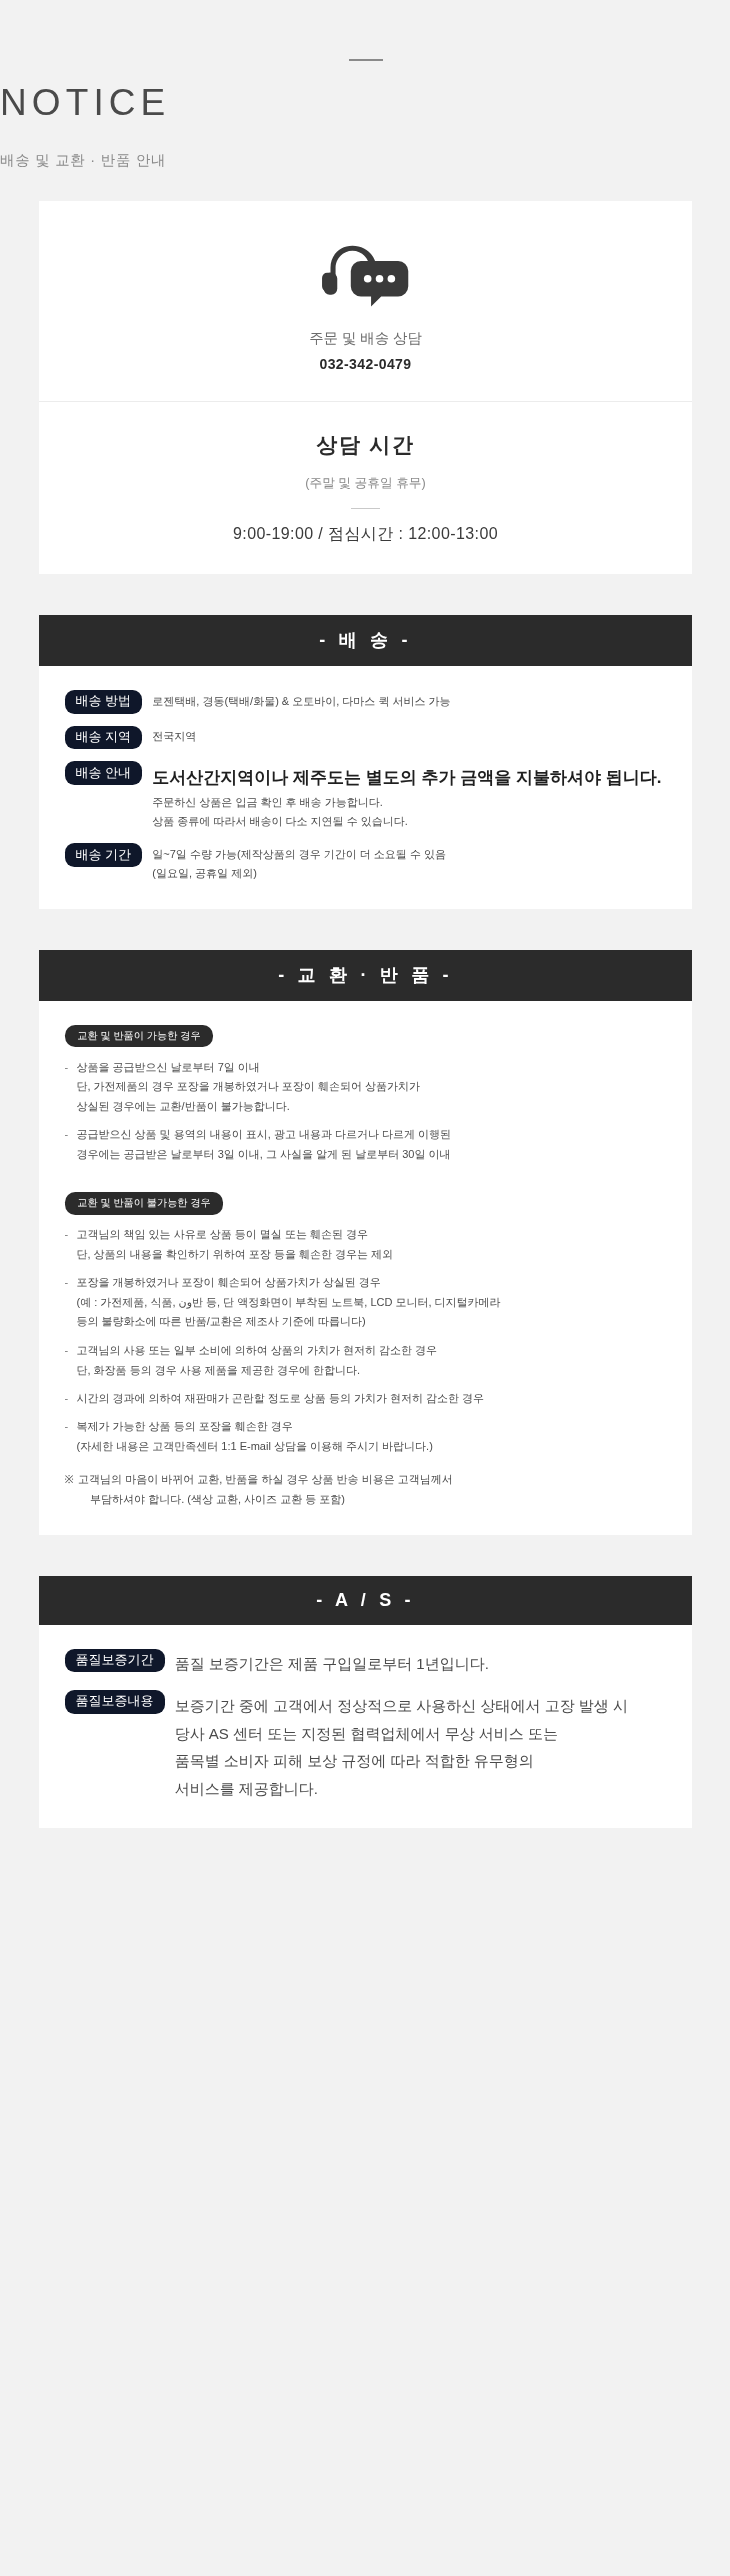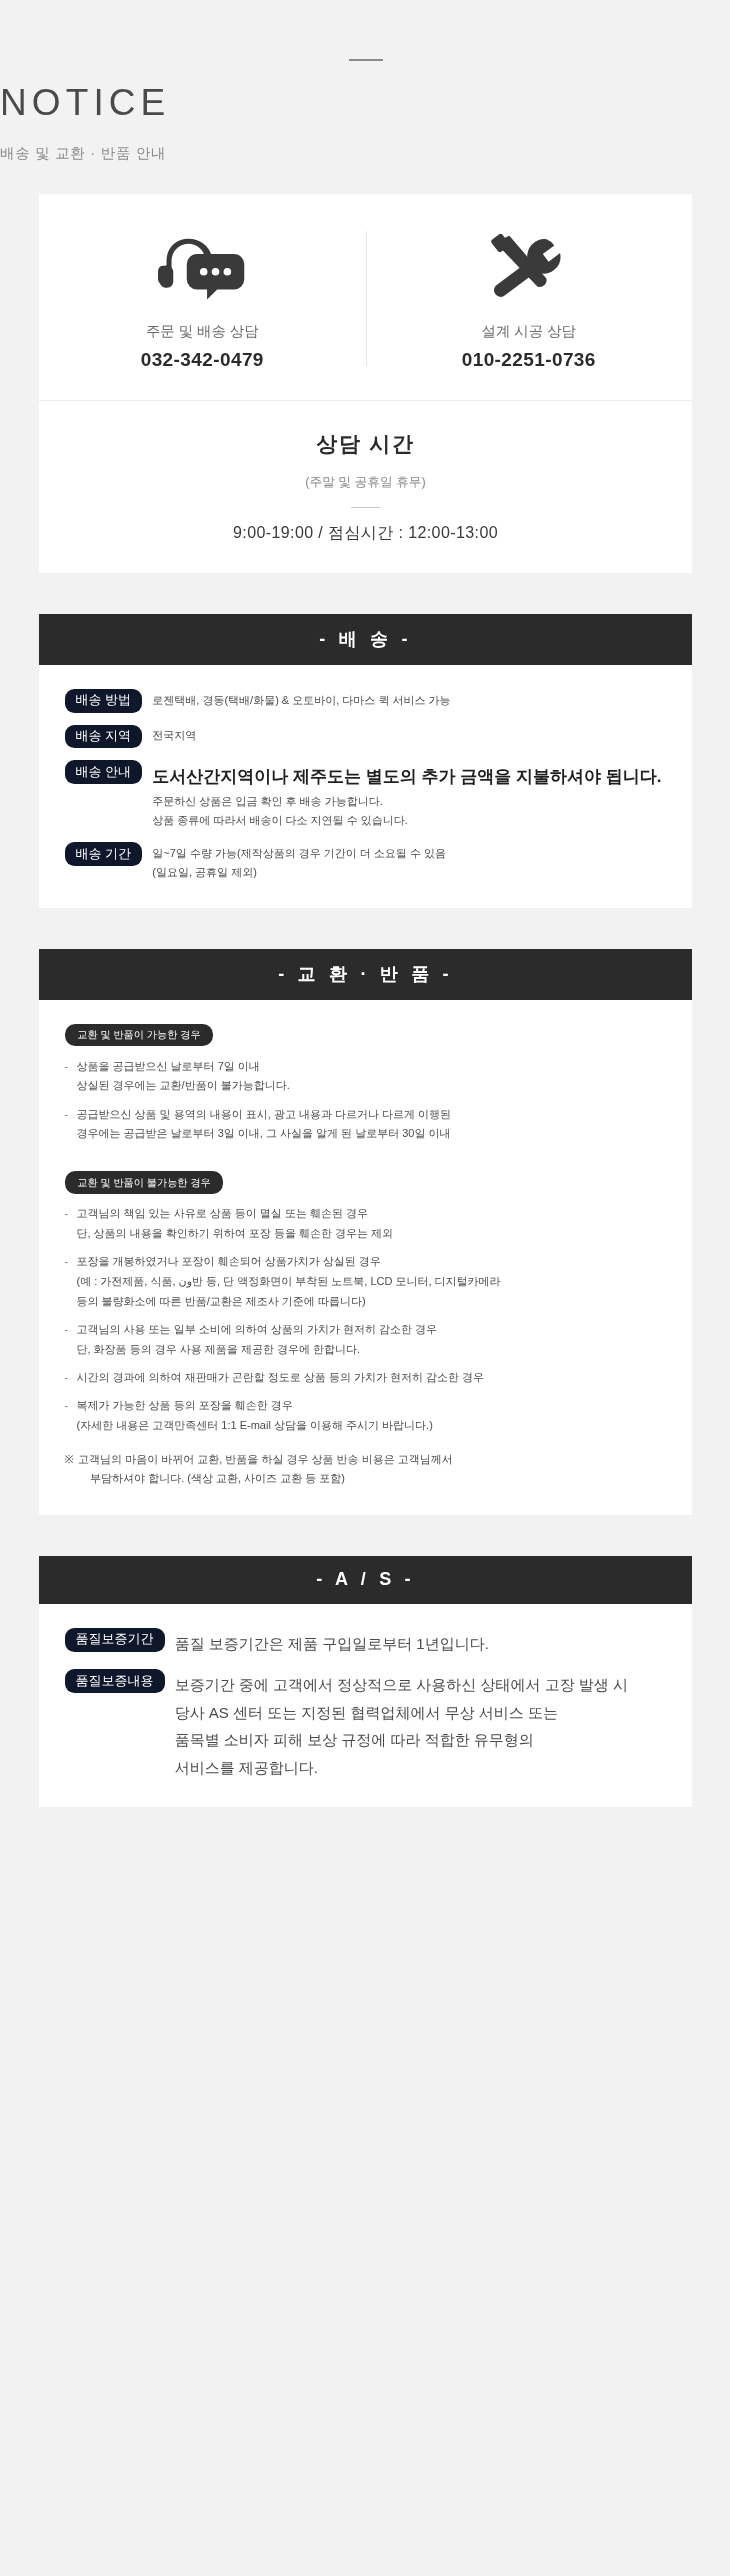--- a/index.html
+++ b/index.html
@@ -16,39 +16,39 @@
   .header { padding-top: 59px; }
   .header .rule {
     width: 34px; height: 1.7px; background: #8a8a8a;
     margin: 0 auto 22px auto;
   }
   .header .title {
     font-size: 37px; letter-spacing: 5.1px; color: #4a4a4a;
     font-weight: 400; line-height: 1.1;
   }
   .header .subtitle {
-    margin-top: 21px; font-size: 14.4px; color: #8a8a8a; letter-spacing: 0.8px;
+    margin-top: 28px; font-size: 14.4px; color: #8a8a8a; letter-spacing: 0.8px;
   }
 
   
   .card {
     background: #fff; margin: 31px 39px 0 39px; padding: 32px 0 29px 0;
   }
   .contact-row { display: flex; }
   .contact-col {
     flex: 1 1 50%; text-align: center; position: relative;
   }
   .contact-col + .contact-col::before {
     content: ""; position: absolute; left: 0; top: 5.1px; bottom: 5.1px;
     width: 0.8px; background: #e6e6e6;
   }
   .icon-wrap { height: 82px; display: flex; align-items: center; justify-content: center; }
   .contact-label { font-size: 14.4px; color: #6b6b6b; margin-top: 13.6px; }
   .contact-number {
-    font-size: 19px; font-weight: bold; color: #2b2b2b; margin-top: 8.5px; letter-spacing: 0.4px;
+    font-size: 14px; font-weight: bold; color: #2b2b2b; margin-top: 8.5px; letter-spacing: 0.4px;
   }
 
   .card-divider { height: 0.8px; background: #ececec; margin: 29px 0 0 0; }
 
   .hours { text-align: center; padding-top: 29px; }
   .hours-title { font-size: 21px; font-weight: bold; color: #2b2b2b; letter-spacing: 1.7px; }
   .hours-sub { font-size: 12.7px; color: #8a8a8a; margin-top: 16px; }
   .hours-rule { width: 29px; height: 0.8px; background: #c9c9c9; margin: 15.3px auto; }
   .hours-detail { font-size: 16px; color: #3a3a3a; letter-spacing: 0.4px; }
 
@@ -124,33 +124,20 @@
               <circle cx="54" cy="47" r="4.5"></circle>
               <circle cx="68" cy="47" r="4.5"></circle>
               <circle cx="82" cy="47" r="4.5"></circle>
             </g>
           </svg>
         </div>
         <div class="contact-label">주문 및 배송 상담</div>
         <div class="contact-number">032-342-0479</div>
       </div>
 
-      <div class="contact-col">
-        <div class="icon-wrap">
-          <svg width="82" height="71" viewBox="0 0 96 84">
-            <g fill="#3a3a3a">
-              <path d="M64 6a20 20 0 0 0-18 29L12 69a8 8 0 0 0 11 11l34-34a20 20 0 0 0 25-26l-12 12-8-8 12-12a20 20 0 0 0-10-6z" transform="rotate(8 48 42)"></path>
-              <path d="M16 8l10-4 42 52a8 8 0 0 1-11 9L16 19z" transform="rotate(-2 42 40)"></path>
-              <rect x="6" y="4" width="16" height="18" rx="3" transform="rotate(-38 14 13)"></rect>
-            </g>
-          </svg>
-        </div>
-        <div class="contact-label">설계 시공 상담</div>
-        <div class="contact-number">010-2251-0736</div>
-      </div>
 
     </div>
 
     <div class="card-divider"></div>
 
     <div class="hours">
       <div class="hours-title">상담 시간</div>
       <div class="hours-sub">(주말 및 공휴일 휴무)</div>
       <div class="hours-rule"></div>
       <div class="hours-detail">9:00-19:00 / 점심시간 : 12:00-13:00</div>
@@ -196,20 +183,21 @@
   </div>
 
   <div class="section">
     <div class="section-head">-   교 환 · 반 품   -</div>
     <div class="section-body">
 
       <div class="sub-tag">교환 및 반품이 가능한 경우</div>
       <ul class="dash">
         <li>
           <span>상품을 공급받으신 날로부터 7일 이내</span>
+          <span class="indent">단, 가전제품의 경우 포장을 개봉하였거나 포장이 훼손되어 상품가치가</span>
           <span class="indent">상실된 경우에는 교환/반품이 불가능합니다.</span>
         </li>
         <li>
           <span>공급받으신 상품 및 용역의 내용이 표시, 광고 내용과 다르거나 다르게 이행된</span>
           <span class="indent">경우에는 공급받은 날로부터 3일 이내, 그 사실을 알게 된 날로부터 30일 이내</span>
         </li>
       </ul>
 
       <div class="sub-tag spaced">교환 및 반품이 불가능한 경우</div>
       <ul class="dash">

